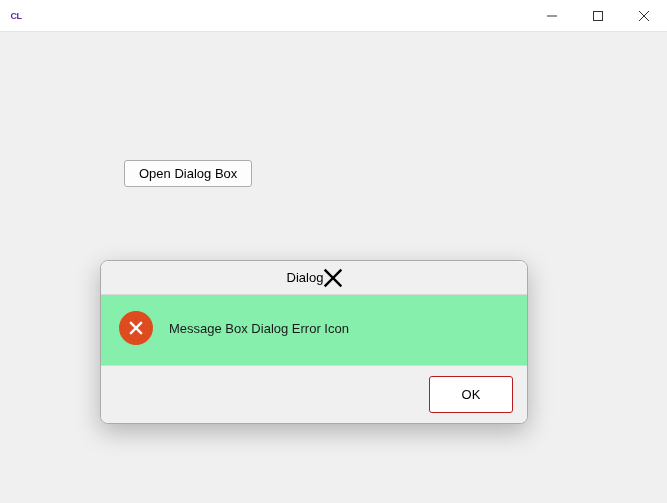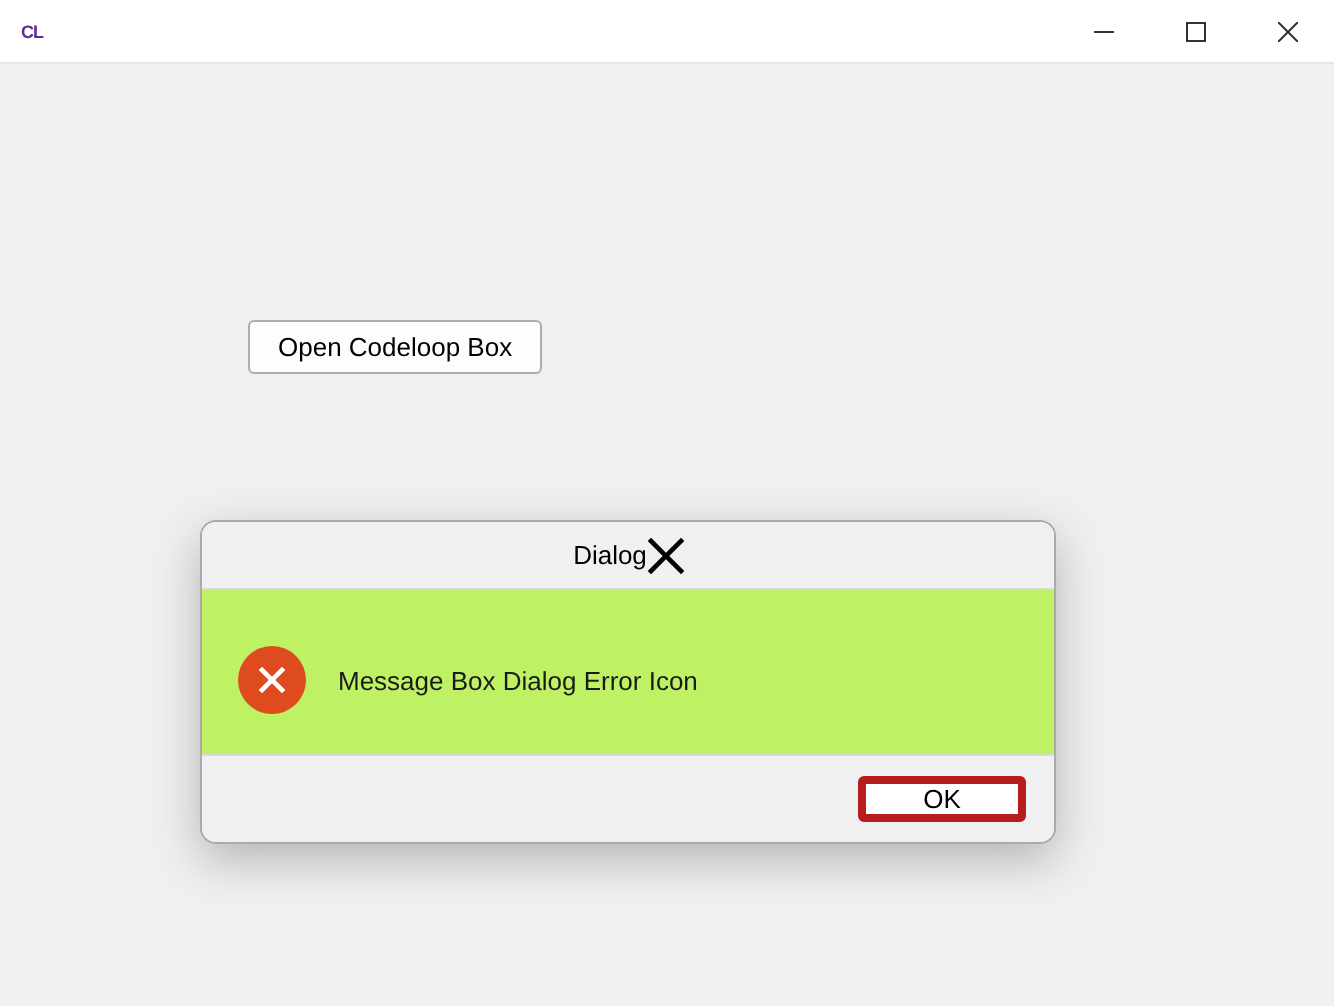--- a/index.html
+++ b/index.html
@@ -97,25 +97,25 @@
     }
     .dialog-close {
       width: 20px;
       height: 20px;
       display: flex;
       align-items: center;
       justify-content: center;
       color: #000;
     }
     .dialog-body {
-      padding: 28px 18px 20px 18px;
+      padding: 16px 18px 20px 18px;
       display: flex;
       align-items: center;
       gap: 16px;
-      background: #bef264;
+      background: #86efac;
     }
     .error-icon {
       width: 34px;
       height: 34px;
       border-radius: 50%;
       background: #dd4b1e;
       display: flex;
       align-items: center;
       justify-content: center;
       flex-shrink: 0;
@@ -127,24 +127,24 @@
     }
     .dialog-footer {
       background: #f0f0f0;
       border-top: 1px solid #d8d8d8;
       padding: 10px 14px;
       display: flex;
       justify-content: flex-end;
     }
     .ok-btn {
       min-width: 84px;
-      padding: 0 20px;
+      padding: 10px 20px;
       font-size: 13px;
       background: #ffffff;
-      border: 4px solid #b91c1c;
+      border: 1px solid #b91c1c;
       border-radius: 3px;
       color: #000;
       text-align: center;
     }
   </style>
 </head>
 <body>
 
 <div class="titlebar">
   <div class="titlebar-left">
@@ -165,21 +165,21 @@
       <svg viewBox="0 0 10 10">
           <line x1="0" y1="0" x2="10" y2="10" stroke="currentColor" stroke-width="1"></line>
           <line x1="10" y1="0" x2="0" y2="10" stroke="currentColor" stroke-width="1"></line>
         </svg>
     </div>
   </div>
 </div>
 
 <div class="client-area">
 
-  <button class="open-btn">Open Codeloop Box</button>
+  <button class="open-btn">Open Dialog Box</button>
 
   <div class="dialog">
     <div class="dialog-titlebar">
       <div class="dialog-title">Dialog</div>
       <div class="dialog-close">
         <svg viewBox="0 0 12 12">
             <line x1="1" y1="1" x2="11" y2="11" stroke="currentColor" stroke-width="1.4"></line>
             <line x1="11" y1="1" x2="1" y2="11" stroke="currentColor" stroke-width="1.4"></line>
           </svg>
       </div>

